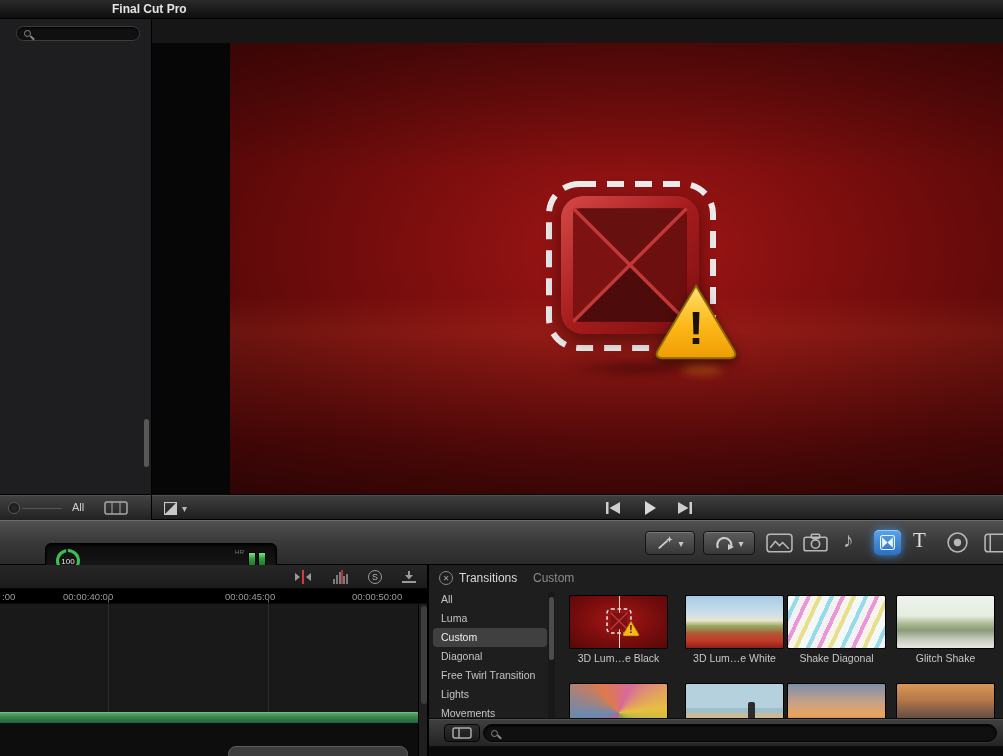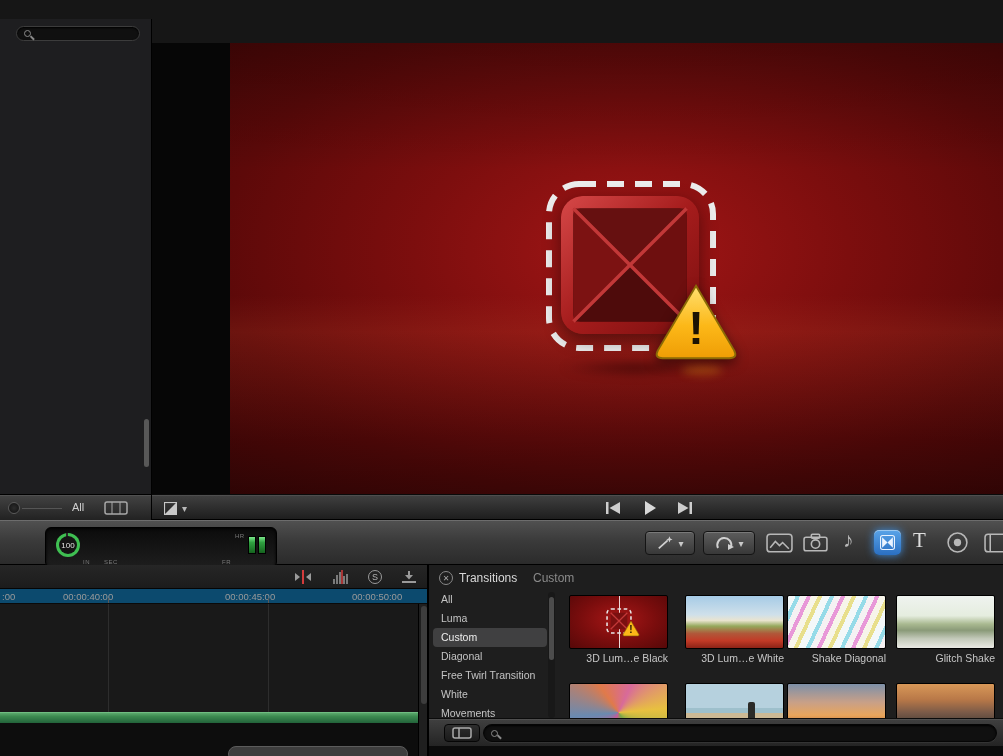--- a/index.html
+++ b/index.html
@@ -37,37 +37,37 @@
 .stage-shadow{position:absolute;left:330px;top:316px;width:150px;height:18px;border-radius:50%;background:radial-gradient(rgba(30,0,0,.55),rgba(30,0,0,0) 70%);filter:blur(4px)}
 .warn-reflect{position:absolute;left:452px;top:322px;width:40px;height:10px;border-radius:50%;background:rgba(235,170,20,.30);filter:blur(4px)}
 .warn{position:absolute;left:422px;top:237px;width:88px;height:84px;filter:drop-shadow(0 4px 6px rgba(0,0,0,.5))}
 .viewer-strip{position:absolute;left:152px;top:494px;width:851px;height:26px;background:linear-gradient(#404040,#1e1e1e);border-top:1px solid #0a0a0a;border-bottom:1px solid #000;box-shadow:inset 0 1px 0 rgba(255,255,255,.08)}
 .vq-btn{position:absolute;left:12px;top:5px;width:46px;height:16px;display:flex;align-items:center;gap:5px;color:#b8b8b8;font-size:10px;cursor:default}
 .transport{position:absolute;left:440px;top:2px;width:120px;height:22px}
 .tbtn{position:absolute;top:2px;width:26px;height:18px;display:flex;align-items:center;justify-content:center}
 
 
 .toolbar{position:absolute;left:0;top:520px;width:1003px;height:45px;background:linear-gradient(180deg,#515151 0%,#3a3a3a 48%,#2b2b2b 100%);border-bottom:1px solid #000;box-shadow:inset 0 1px 0 rgba(255,255,255,.16)}
-.dashboard{position:absolute;left:45px;top:7px;width:232px;height:41px;border-radius:6px;background:linear-gradient(#0b0b0b,#1e1e1e);border:1px solid #000;box-shadow:inset 0 1px 3px #000,0 1px 0 rgba(255,255,255,.08)}
+.dashboard{position:absolute;left:45px;top:23px;width:232px;height:41px;border-radius:6px;background:linear-gradient(#0b0b0b,#1e1e1e);border:1px solid #000;box-shadow:inset 0 1px 3px #000,0 1px 0 rgba(255,255,255,.08)}
 .gauge{position:absolute;left:10px;top:5px;width:24px;height:24px;border-radius:50%;background:conic-gradient(#3fbf52 0deg 348deg,#2a2a2a 348deg 360deg)}
 .gauge .inner{position:absolute;inset:3px;border-radius:50%;background:#141414;display:flex;align-items:center;justify-content:center;font-size:8px;color:#e2e2e2}
 .tc{position:absolute;left:46px;top:6px;width:138px;text-align:center;font-family:"DejaVu Sans Mono",monospace;font-size:20px;letter-spacing:1px;color:#e6e6e6}
 .dlab{position:absolute;font-size:6px;color:#7a7a7a;letter-spacing:.5px}
 .meter{position:absolute;top:8px;width:8px;height:18px;background:linear-gradient(180deg,#7ae68a 0%,#2fa040 35%,#15641f 100%);border:1px solid #000}
 .tb-btn{position:absolute;top:11px;height:24px;border-radius:4px;background:linear-gradient(#5d5d5d,#383838);border:1px solid #141414;box-shadow:inset 0 1px 0 rgba(255,255,255,.18);display:flex;align-items:center;justify-content:center;gap:4px;color:#c9c9c9;font-size:10px}
 .flat-icon{position:absolute;display:flex;align-items:center;justify-content:center}
 .trans-btn{position:absolute;left:874px;top:10px;width:27px;height:25px;border-radius:5px;background:linear-gradient(#5aa4e8,#2a6fc2);box-shadow:0 0 9px #3f8fe0,inset 0 1px 0 rgba(255,255,255,.4);display:flex;align-items:center;justify-content:center}
 .titles-t{position:absolute;left:913px;top:8px;font-family:"Liberation Serif",serif;font-size:21px;color:#dedede}
 
 
 .timeline{position:absolute;left:0;top:565px;width:428px;height:191px;background:#191919;border-right:1px solid #000;overflow:hidden}
 .tl-minibar{position:absolute;left:0;top:0;width:428px;height:24px;background:linear-gradient(#262626,#1c1c1c);border-bottom:1px solid #050505}
 .mb-icon{position:absolute;top:4px;width:22px;height:16px;display:flex;align-items:center;justify-content:center}
 .solo-circ{width:14px;height:14px;border:1px solid #9a9a9a;border-radius:50%;display:flex;align-items:center;justify-content:center;font-size:9px;color:#b5b5b5}
-.tl-ruler{position:absolute;left:0;top:24px;width:428px;height:15px;background:#0c4a6e;border-bottom:1px solid #0a0a0a;font-size:9.5px;color:#9a9a9a}
+.tl-ruler{position:absolute;left:0;top:24px;width:428px;height:15px;background:#000000;border-bottom:1px solid #0a0a0a;font-size:9.5px;color:#9a9a9a}
 .tl-ruler span{position:absolute;top:2px;white-space:nowrap}
 .rt0{left:2px}.rt1{left:63px}.rt2{left:225px}.rt3{left:352px}
 .rtick{position:absolute;bottom:0;width:1px;height:5px;background:#5a5a5a}
 .tl-body{position:absolute;left:0;top:39px;width:428px;height:152px;background:#191919}
 .gl{position:absolute;top:0;width:1px;height:108px;background:#2d2d2d}
 .clip-green{position:absolute;left:0;top:108px;width:418px;height:11px;background:linear-gradient(180deg,#5aa86c 0%,#3c8a50 35%,#22633a 100%);border-top:1px solid #70bd82}
 .tl-dark{position:absolute;left:0;top:119px;width:418px;height:33px;background:#0d0d0d}
 .hthumb{position:absolute;left:228px;top:142px;width:180px;height:16px;border-radius:8px;background:#3d3d3d;border:1px solid #5c5c5c}
 .vtrack{position:absolute;left:418px;top:0;width:10px;height:152px;background:#1f1f1f;border-left:1px solid #000}
 .vthumb{position:absolute;left:2px;top:2px;width:6px;height:98px;background:#3d3d3d;border-radius:3px}
@@ -77,21 +77,21 @@
 .br-header{position:absolute;left:0;top:4px;width:100%;height:20px}
 .close-circ{position:absolute;left:10px;top:2px;width:14px;height:14px;border:1.5px solid #8a8a8a;border-radius:50%;display:flex;align-items:center;justify-content:center;font-size:8px;color:#a5a5a5}
 .br-title{position:absolute;left:30px;top:2px;font-size:12px;color:#d8d8d8}
 .br-sub{position:absolute;left:104px;top:2px;font-size:12px;color:#8a8a8a}
 .cats{position:absolute;left:4px;top:25px;width:114px}
 .cat{height:19px;line-height:19px;padding-left:8px;font-size:10.5px;color:#c4c4c4;white-space:nowrap;overflow:hidden}
 .cat.sel{background:#404041;border-radius:4px;color:#ededed}
 .cat-sb{position:absolute;left:119px;top:27px;width:7px;height:126px;background:#181818;border-radius:4px}
 .cat-sb .th{position:absolute;left:1px;top:5px;width:5px;height:63px;background:#4c4c4c;border-radius:3px}
 .thumb{position:absolute;width:99px;height:54px;border:1px solid #000;border-radius:2px;overflow:hidden}
-.tlabel{position:absolute;width:99px;top:87px;text-align:right;font-size:10.5px;color:#c6c6c6;white-space:nowrap;overflow:hidden}
+.tlabel{position:absolute;width:99px;top:87px;text-align:center;font-size:10.5px;color:#c6c6c6;white-space:nowrap;overflow:hidden}
 .c1{left:140px}.c2{left:256px}.c3{left:358px}.c4{left:467px}
 .r1{top:30px}.r2{top:118px}
 .th1{background:radial-gradient(ellipse at 50% 45%,#a81717 0%,#7a0d0d 55%,#560808 100%)}
 .th2{background:linear-gradient(180deg,#a6cbe6 0%,#cfe0ea 36%,#e9e4cf 47%,#95a85c 58%,#b0583a 72%,#c23a26 86%,#8c2317 100%)}
 .th3{background:repeating-linear-gradient(115deg,#f3f8f9 0 7px,#96dbe8 7px 11px,#f5f1f3 11px 17px,#e898d8 17px 21px,#f7f5ea 21px 27px,#e8df8c 27px 31px)}
 .th4{background:linear-gradient(180deg,#eff3ef 0%,#e5eddf 38%,#a9b990 54%,#8a9a78 66%,#c3c9b9 82%,#e9e9e3 100%)}
 .th5{background:conic-gradient(from 25deg at 50% 55%,#d86a9a,#e8c040,#7aa848,#c8589a,#6a8ab0,#e07a4a,#d86a9a)}
 .th6{background:linear-gradient(180deg,#b6d1de 0 46%,#9ec0cc 46% 56%,#ccb995 56% 78%,#b8a27d 100%)}
 .th7{background:linear-gradient(180deg,#7d90a8 0%,#c8a088 35%,#e8a55c 60%,#b96a38 82%,#8a4a28 100%)}
 .th8{background:linear-gradient(180deg,#d89858 0%,#b87848 30%,#7a5a48 55%,#4a4038 78%,#35302c 100%)}
@@ -102,20 +102,23 @@
 .br-bottom{position:absolute;left:0;top:153px;width:575px;height:28px;background:linear-gradient(#404040,#242424);border-top:1px solid #0b0b0b;box-shadow:inset 0 1px 0 rgba(255,255,255,.08);z-index:5}
 .dur-btn{position:absolute;left:15px;top:5px;width:36px;height:18px;border-radius:4px;background:linear-gradient(#2e2e2e,#1a1a1a);border:1px solid #060606;display:flex;align-items:center;justify-content:center}
 .br-bottom .search-pill{left:54px;top:5px;width:514px;height:18px;border-radius:9px;border:1px solid #050505;box-shadow:inset 0 1px 2px #000,0 1px 0 rgba(255,255,255,.06)}
 .br-black{position:absolute;left:0;top:181px;width:575px;height:10px;background:#0b0b0b;z-index:5}
 </style>
 </head>
 <body>
 
 <div class="screen">
 
+  <div class="menubar">
+    <span class="app">Final Cut Pro</span>
+  </div>
 
   <div class="sidebar">
     <div class="search-pill">
       <span class="mag"></span>
       <input style="">
     </div>
     <div class="sb-vthumb"></div>
     <div class="sidebar-bottom">
       <div class="knob"></div>
       <div class="sb-track"></div>
@@ -328,21 +331,21 @@
       <span class="br-title">Transitions</span>
       <span class="br-sub">Custom</span>
     </div>
 
     <div class="cats">
       <div class="cat">All</div>
       <div class="cat">Luma</div>
       <div class="cat sel">Custom</div>
       <div class="cat">Diagonal</div>
       <div class="cat">Free Twirl Transition</div>
-      <div class="cat">White</div>
+      <div class="cat">Lights</div>
       <div class="cat">Movements</div>
     </div>
     <div class="cat-sb">
         <div class="th"></div>
       </div>
 
     <div class="thumb th1 c1 r1">
       <div class="skimline"></div>
       <svg class="mini-icon" viewBox="0 0 100 100">
         <rect x="4" y="4" width="92" height="92" rx="16" fill="none" stroke="#e8e8e8" stroke-width="6" stroke-dasharray="14 10"></rect>

